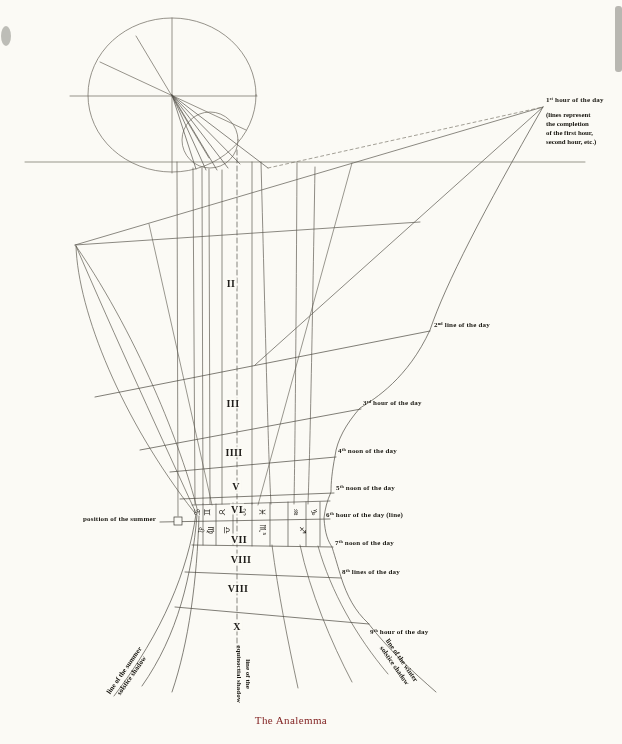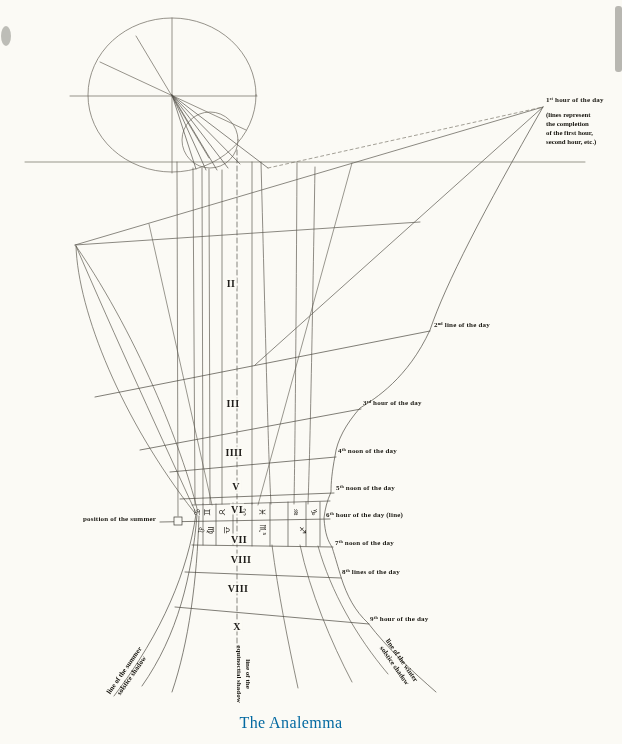--- a/index.html
+++ b/index.html
@@ -14,21 +14,21 @@
   .note{position:absolute;font-size:6.8px;line-height:9px;white-space:pre-line;color:#181610;font-weight:600;width:92px;}
   .num{position:absolute;font-size:10px;font-weight:bold;transform:translate(-50%,-50%);
        background:rgba(251,250,245,.85);padding:0 1px;letter-spacing:.4px;}
   .zod{position:absolute;font-size:8.5px;transform:translate(-50%,-50%) rotate(90deg);color:#26231d;
        font-family:"DejaVu Sans",sans-serif;}
   .rot{position:absolute;font-size:7px;font-weight:700;line-height:8.5px;white-space:pre-line;
        text-align:center;color:#181610;}
   .rot.summer{transform:translate(-50%,-50%) rotate(-55deg);}
   .rot.equi{transform:translate(-50%,-50%) rotate(90deg);}
   .rot.winter{transform:translate(-50%,-50%) rotate(55deg);}
-  .title{position:absolute;font-size:16px;letter-spacing:.4px;transform:translateX(-50%);color:#0369a1;}
+  .title{position:absolute;font-size:11px;letter-spacing:.4px;transform:translateX(-50%);color:#7f1d1d;}
 </style>
 </head>
 <body>
 
 <div id="stage">
 
   <svg width="622" height="744" viewBox="0 0 622 744">
     <g fill="none" stroke="#5a574f" stroke-width="0.7" stroke-linecap="round">
 
       <path d="M25,162 L585,162" stroke="#6e6a60"></path>
@@ -136,21 +136,21 @@
 the completion
 of the first hour,
 second hour, etc.)</div>
   <div class="lbl" style="left:434px;top:321px">2ⁿᵈ line of the day</div>
   <div class="lbl" style="left:363px;top:399px">3ʳᵈ hour of the day</div>
   <div class="lbl" style="left:338px;top:447px">4ᵗʰ noon of the day</div>
   <div class="lbl" style="left:336px;top:484px">5ᵗʰ noon of the day</div>
   <div class="lbl" style="left:326px;top:511px">6ᵗʰ hour of the day (line)</div>
   <div class="lbl" style="left:335px;top:539px">7ᵗʰ noon of the day</div>
   <div class="lbl" style="left:342px;top:568px">8ᵗʰ lines of the day</div>
-  <div class="lbl" style="left:370px;top:615px">9ᵗʰ hour of the day</div>
+  <div class="lbl" style="left:370px;top:628px">9ᵗʰ hour of the day</div>
 
   <div class="lbl" style="left:83px;top:515px">position of the summer</div>
 
   <div class="num" style="left:231px;top:283px">II</div>
   <div class="num" style="left:233px;top:403px">III</div>
   <div class="num" style="left:234px;top:452px">IIII</div>
   <div class="num" style="left:236px;top:486px">V</div>
   <div class="num" style="left:237px;top:509px">VI</div>
   <div class="num" style="left:239px;top:539px">VII</div>
   <div class="num" style="left:241px;top:559px">VIII</div>

